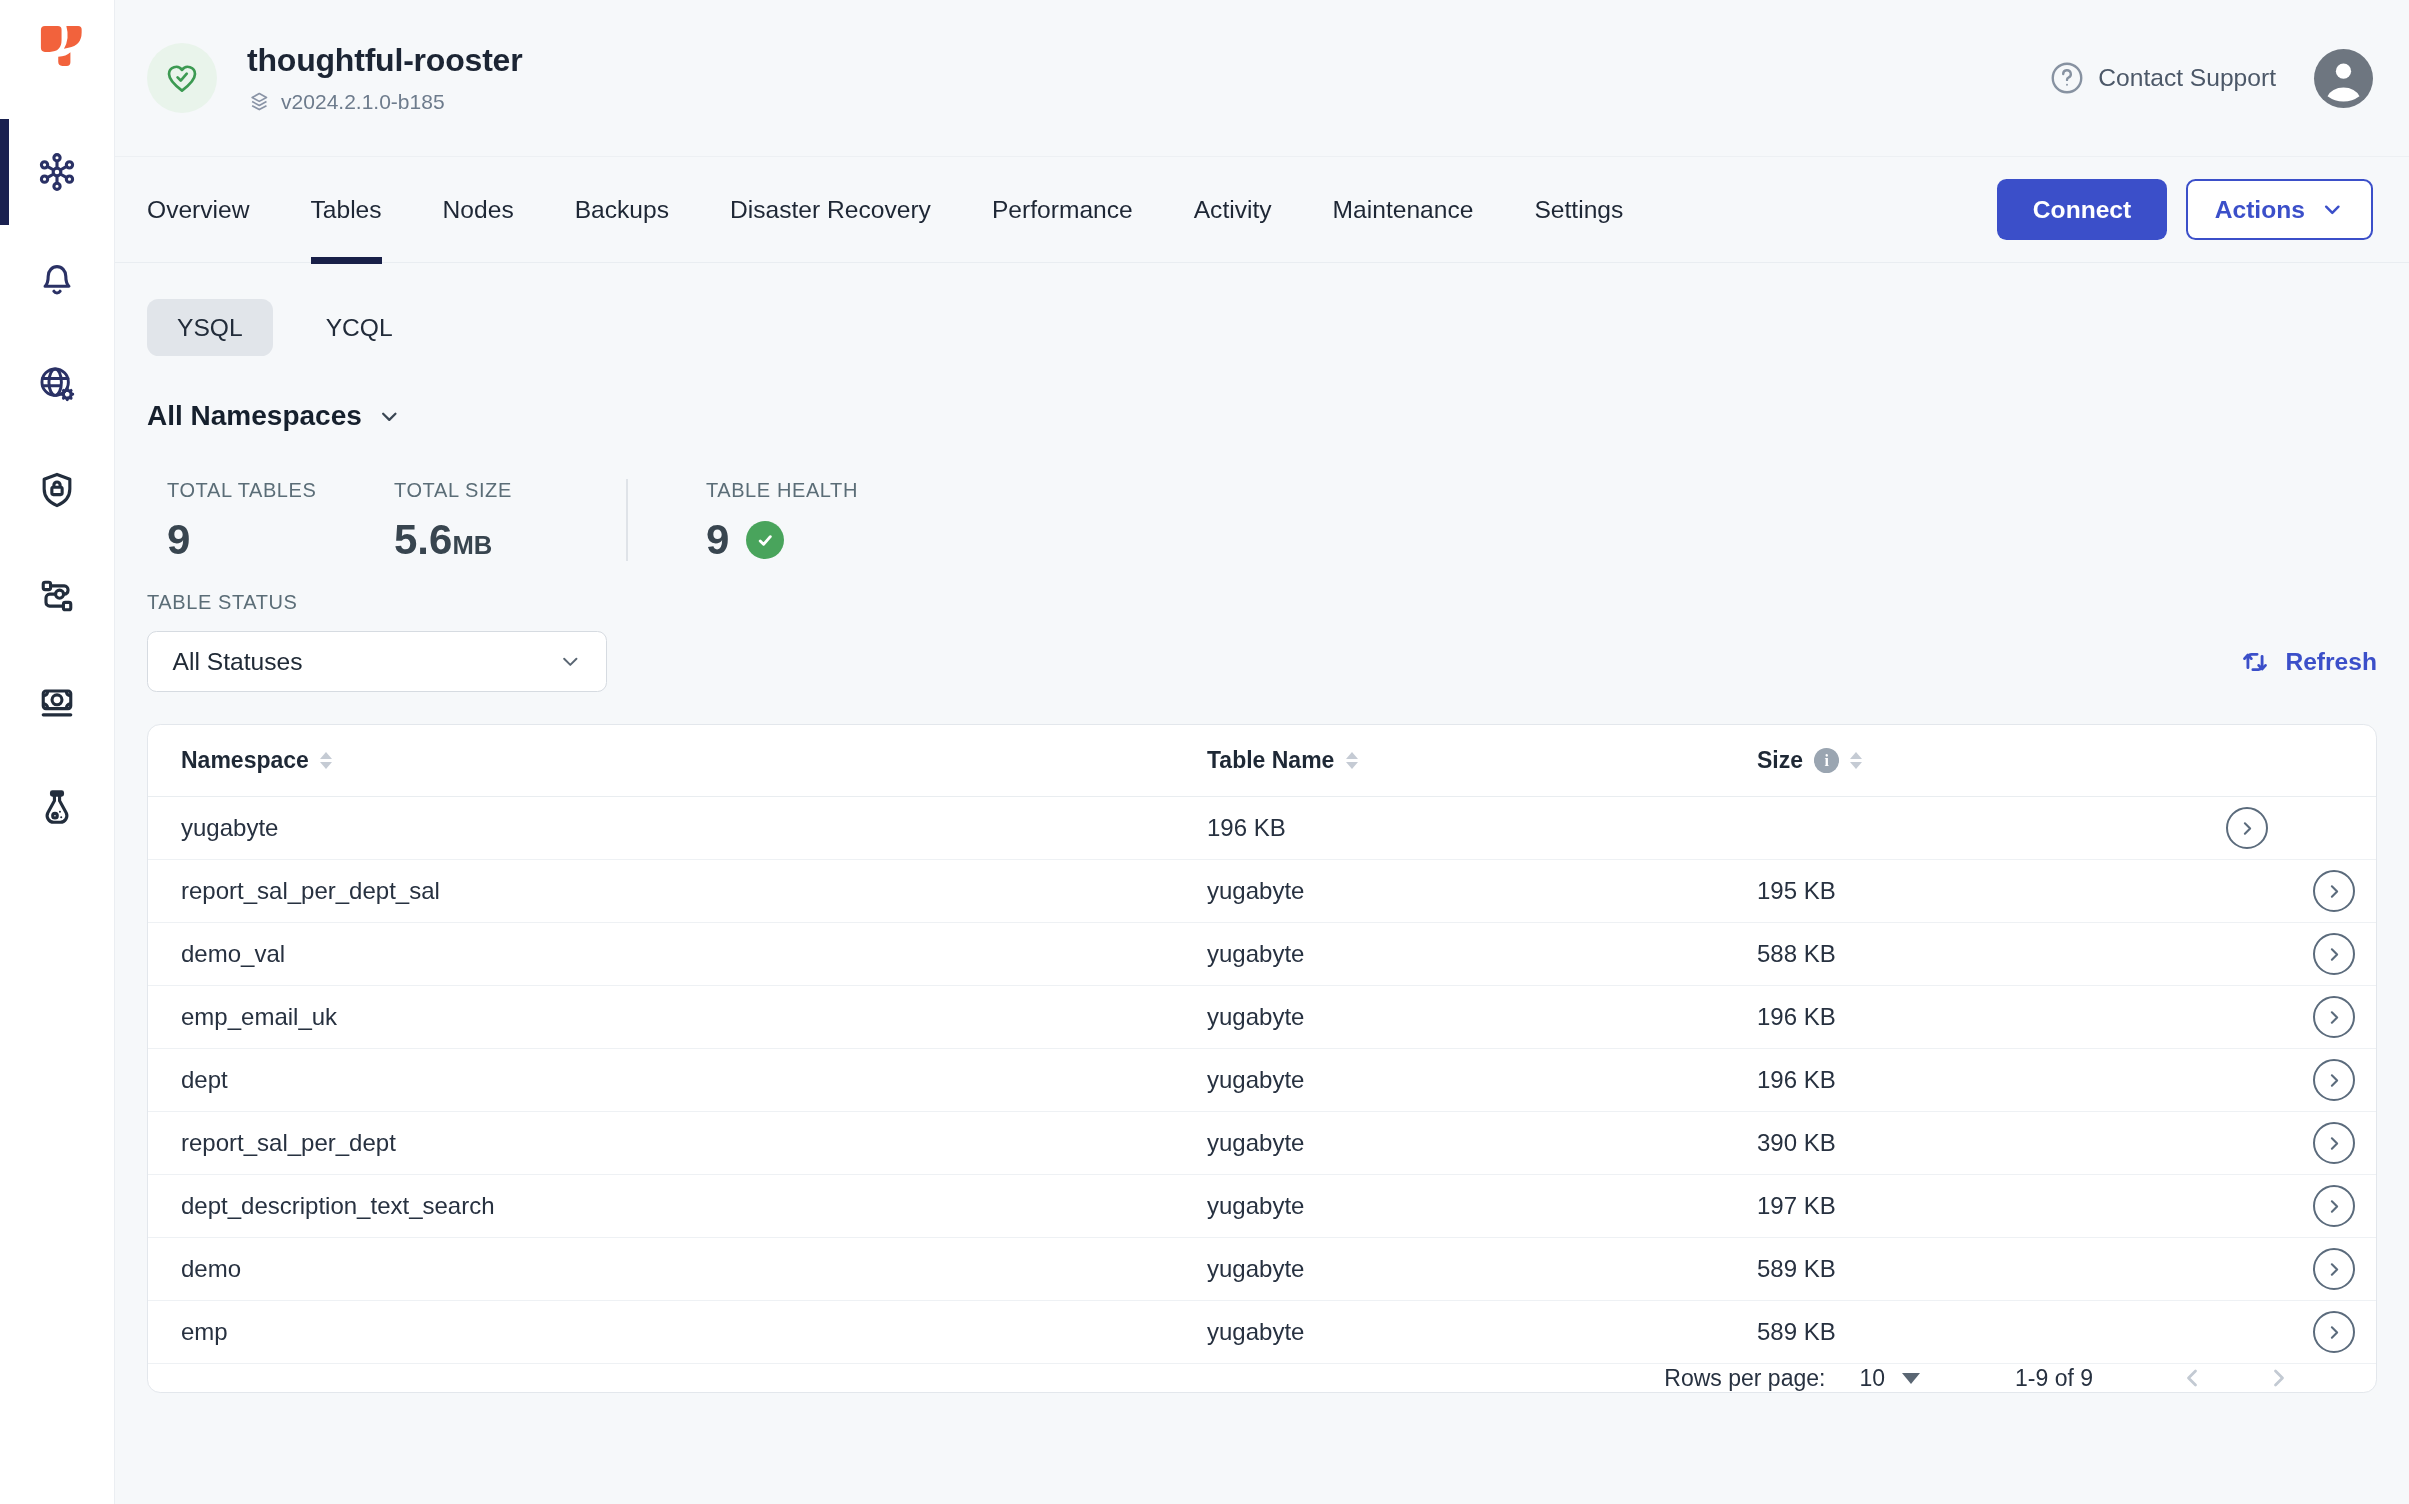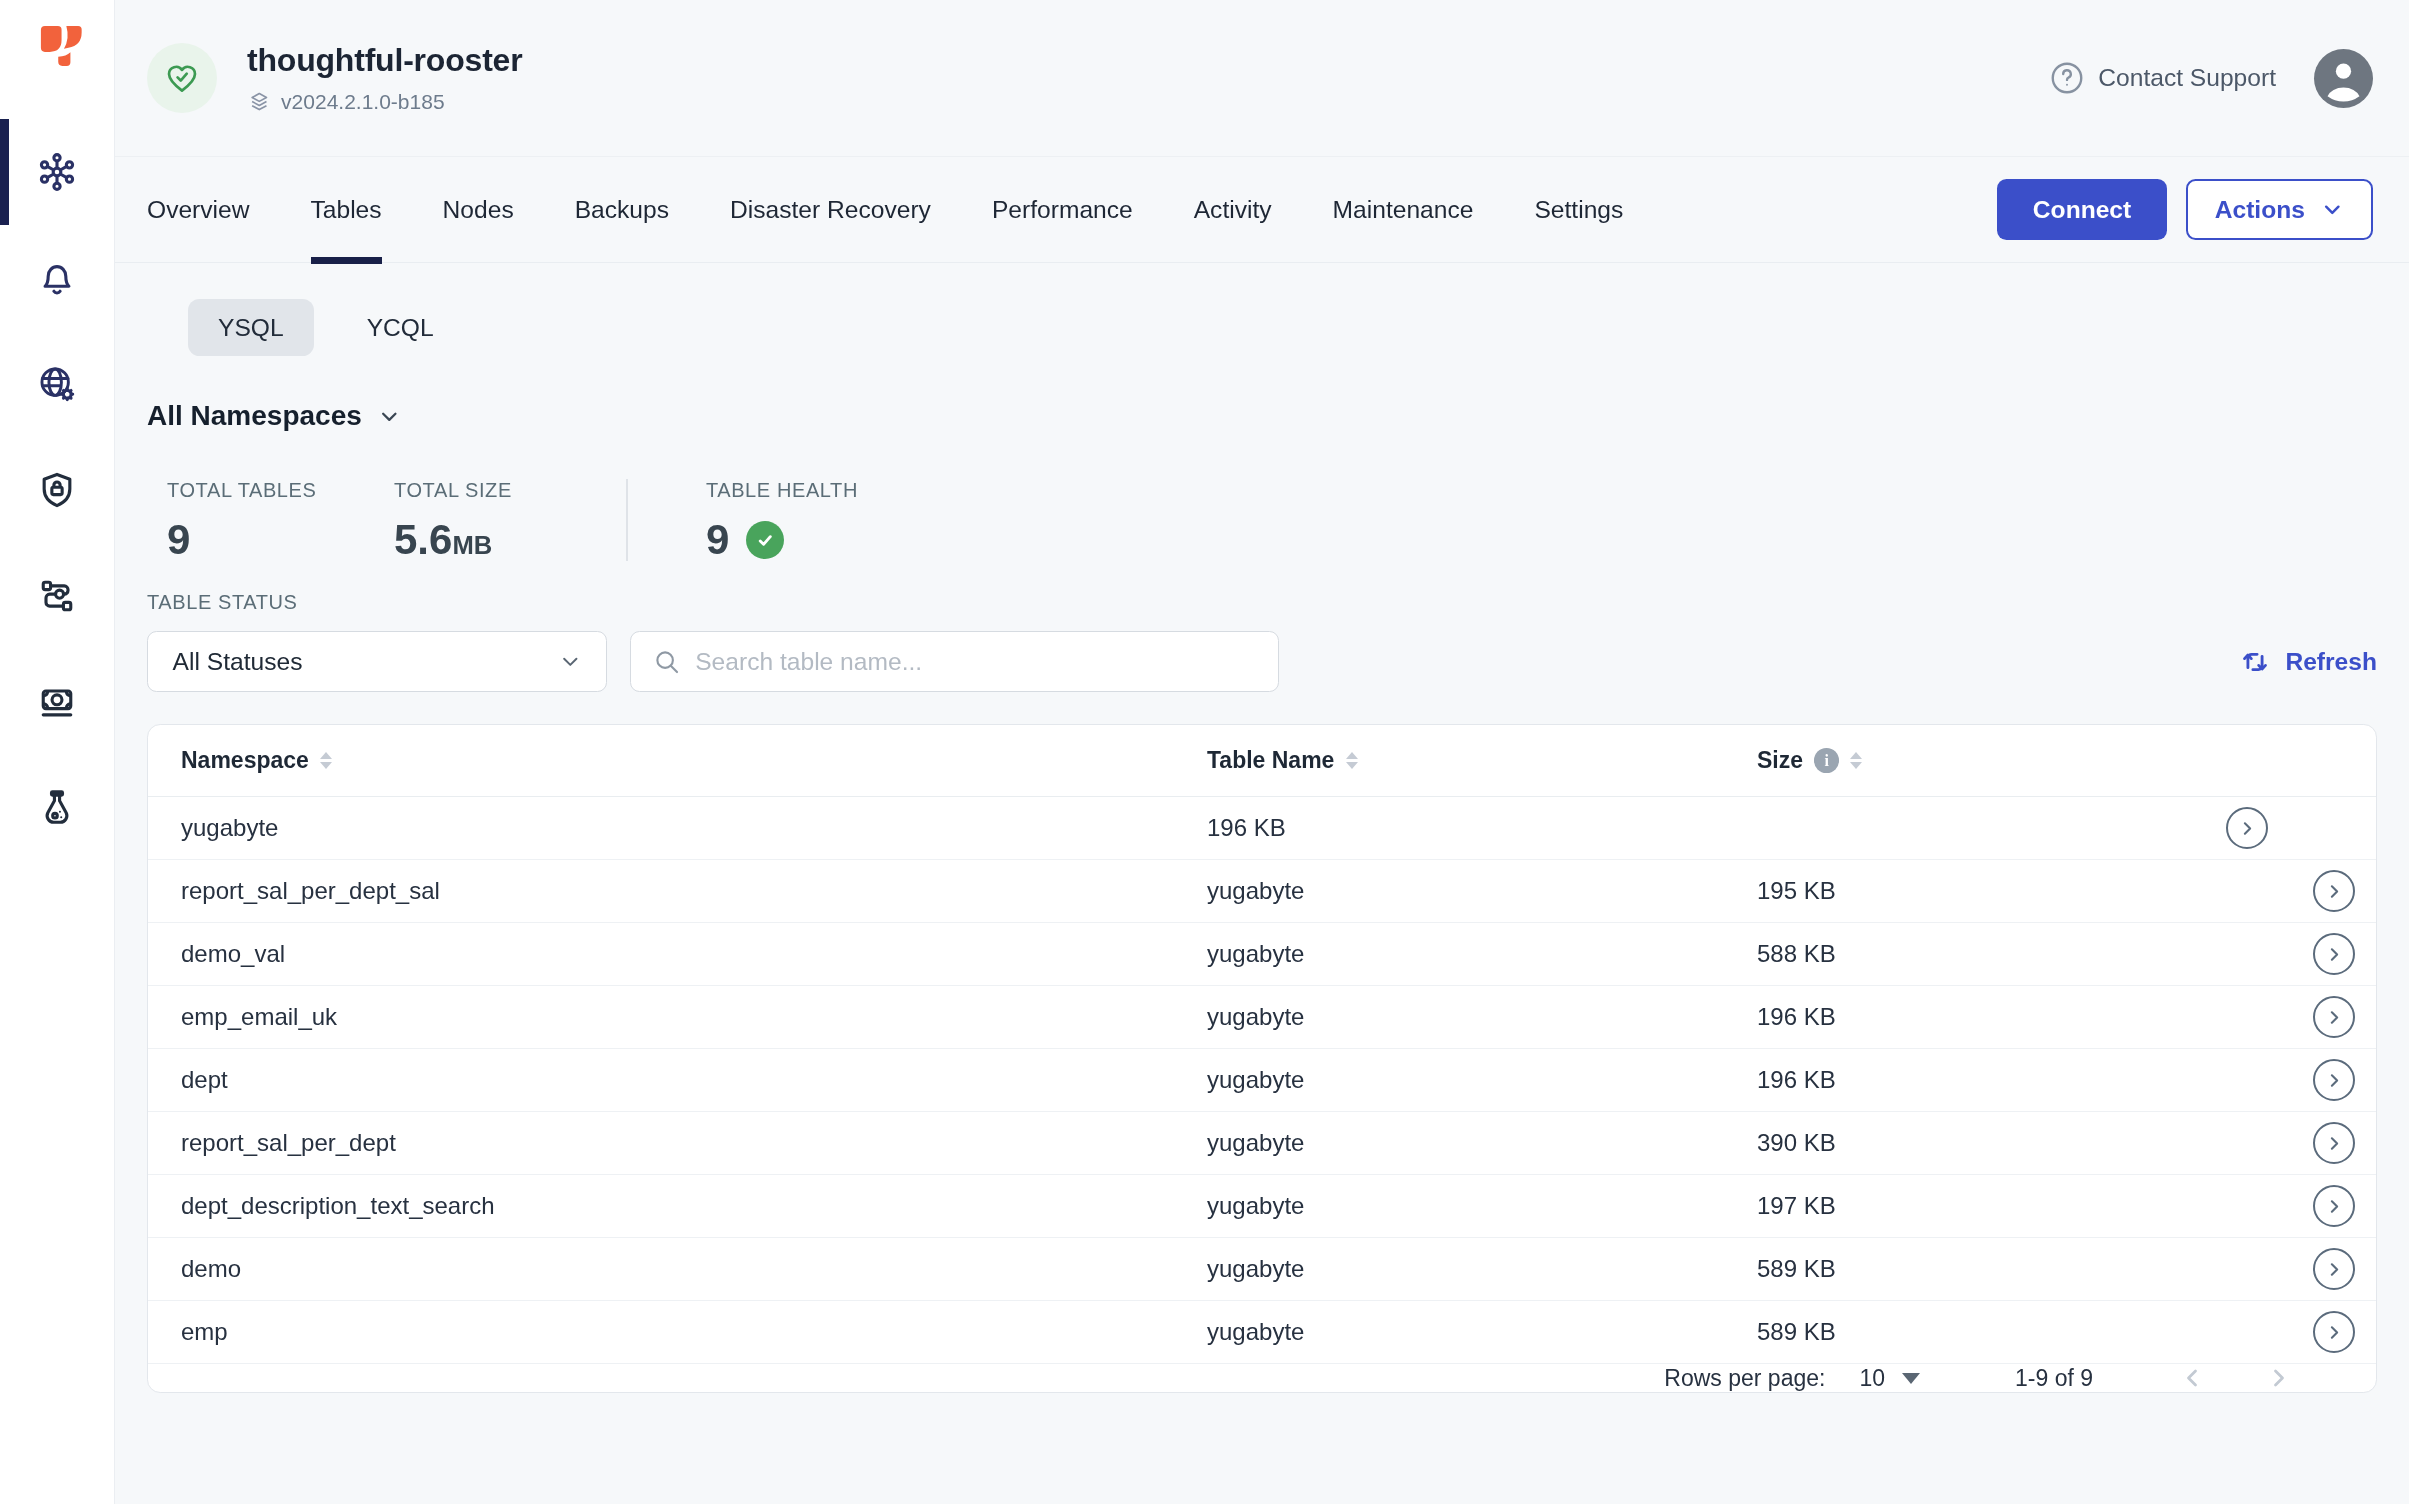--- a/index.html
+++ b/index.html
@@ -49,21 +49,21 @@
   .tab.active { font-weight:normal; }
   .tab.active::after { content:""; position:absolute; left:0; right:0; bottom:-1.9px;
     height:6.6px; background:#192048; }
   .nav-actions { margin-left:auto; display:flex; align-items:flex-start; gap:19px; }
   .btn { height:61px; border-radius:9.5px; font-size:24.6px; font-weight:bold;
     display:flex; align-items:center; justify-content:center; cursor:pointer; border:none; }
   .btn-connect { background:#3b4fc9; color:#ffffff; padding:0 36px; }
   .btn-actions { background:#ffffff; color:#3b4fc9; border:2.8px solid #3b4fc9; padding:0 26.5px; gap:15px; }
   
   .content { flex:1; padding:0 32px; display:flex; flex-direction:column; min-height:0; }
-  .api-toggle { margin-top:36px; display:flex; align-items:center;margin-left:41px; }
+  .api-toggle { margin-top:36px; display:flex; align-items:center; }
   .pill { height:57px; padding:0 30px; display:flex; align-items:center;
     font-size:24.6px; color:#222c3a; border-radius:11.4px; cursor:pointer; }
   .pill.active { background:#e1e5ea; }
   .pill.plain { margin-left:23px; }
   .ns-row { margin-top:44px; display:flex; align-items:center; gap:15px; cursor:pointer; }
   .ns-title { font-size:28px; font-weight:bold; color:#16202d; }
   .stats-row { margin-top:47px; display:flex; align-items:stretch; }
   .stat { display:flex; flex-direction:column; }
   .stat-label { font-size:20px; color:#5b6d77; letter-spacing:0.6px; }
   .stat-value { margin-top:17px; font-size:42px; font-weight:bold; color:#38454f; line-height:1; }
@@ -295,27 +295,20 @@
 
     <div class="status-label">TABLE STATUS</div>
 
     <div class="controls-row">
       <div class="select-box">
         <span class="select-text">All Statuses</span>
         <svg width="24.6" height="24.6" viewBox="0 0 24 24" fill="none" stroke="#5a6673" stroke-width="1.9" stroke-linecap="round" stroke-linejoin="round">
           <path d="M6 9.5 l6 6 6-6"></path>
         </svg>
       </div>
-      <div class="search-box">
-        <svg width="30" height="30" viewBox="0 0 24 24" fill="none" stroke="#8f99a4" stroke-width="1.7" stroke-linecap="round">
-          <circle cx="10.5" cy="10.5" r="6.2"></circle>
-          <path d="M15.2 15.2 L20 20"></path>
-        </svg>
-        <input type="text" placeholder="Search table name..." style="">
-      </div>
       <div class="refresh">
         <svg width="34" height="34" viewBox="0 0 24 24" fill="none" stroke="#3b4fc9" stroke-width="2" stroke-linecap="round" stroke-linejoin="round">
           <path d="M7 16 V9.2 a2.6 2.6 0 0 1 2.6-2.6 H13.5"></path>
           <path d="M4.6 9.6 L7 7 l2.4 2.6"></path>
           <path d="M17 8 v6.8 a2.6 2.6 0 0 1-2.6 2.6 H10.5"></path>
           <path d="M19.4 14.4 L17 17 l-2.4-2.6"></path>
         </svg>
         <span class="refresh-text">Refresh</span>
       </div>
     </div>

